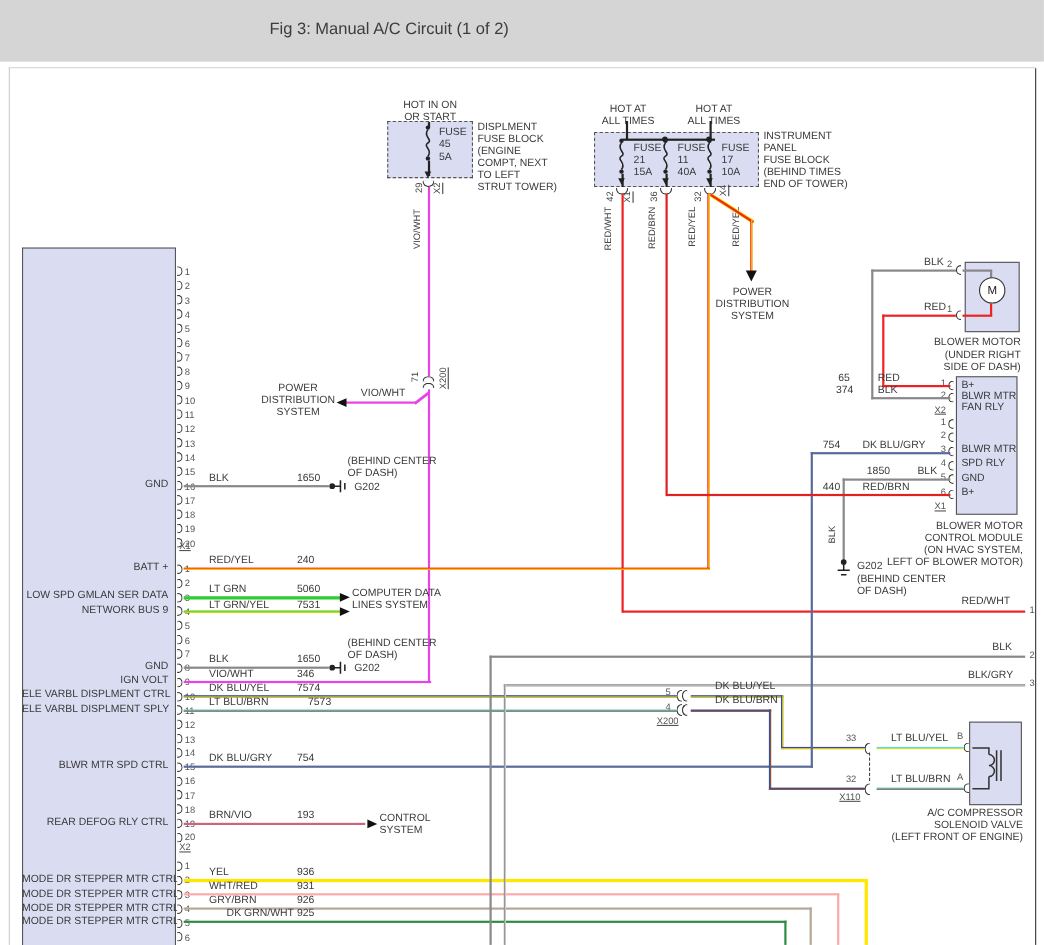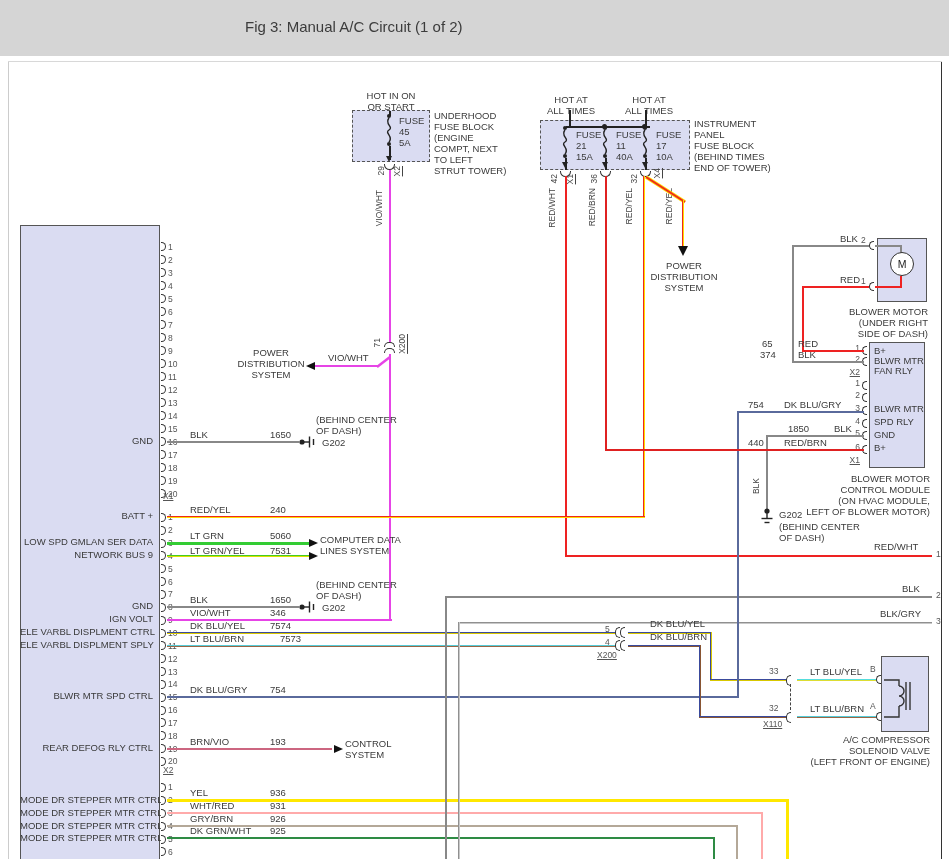--- a/index.html
+++ b/index.html
@@ -281,21 +281,21 @@
 <i class="w" style="left:389px;top:111px;width:2px;height:5px;background:#222"></i>
 <svg class="abs" style="left:381px;top:112px" width="16" height="36" viewBox="0 0 16 36">
     <circle cx="8" cy="4" r="2" fill="#222"></circle>
     <circle cx="8" cy="32" r="2" fill="#222"></circle>
     <path d="M8 6 C3 12 13 15 8 18 C3 21 13 24 8 30" fill="none" stroke="#222" stroke-width="1.4"></path>
   </svg>
 <div class="lbl" style="left:399px;top:115px">FUSE</div>
 <div class="lbl" style="left:399px;top:126px">45</div>
 <div class="lbl" style="left:399px;top:137px">5A</div>
 <div class="cap" style="left:434px;top:110px">
-    <div>UNDERHOOD</div>
+    <div>DISPLMENT</div>
     <div>FUSE BLOCK</div>
     <div>(ENGINE</div>
     <div>COMPT, NEXT</div>
     <div>TO LEFT</div>
     <div>STRUT TOWER)</div>
   </div>
 <i class="w" style="left:389px;top:146px;width:2px;height:14px;background:#222"></i>
 <i class="ar-ds" style="left:386px;top:156px"></i>
 <i class="cup" style="left:384px;top:164px"></i>
 <span class="vt" style="left:376px;top:166px">29</span>
@@ -478,21 +478,21 @@
 <i class="w" style="left:167px;top:825px;width:571px;height:2px;background:#b4a898"></i>
 <i class="w" style="left:736px;top:825px;width:2px;height:34px;background:#b4a898"></i>
 <i class="w" style="left:167px;top:837px;width:548px;height:2px;background:#2e8b44"></i>
 <i class="w" style="left:713px;top:837px;width:2px;height:22px;background:#2e8b44"></i>
 <span class="lbl" style="left:190px;top:787px">YEL</span>
 <span class="lbl" style="left:270px;top:787px">936</span>
 <span class="lbl" style="left:190px;top:800px">WHT/RED</span>
 <span class="lbl" style="left:270px;top:800px">931</span>
 <span class="lbl" style="left:190px;top:813px">GRY/BRN</span>
 <span class="lbl" style="left:270px;top:813px">926</span>
-<span class="lbl" style="left:190px;top:825px">DK GRN/WHT</span>
+<span class="lbl" style="left:206px;top:825px">DK GRN/WHT</span>
 <span class="lbl" style="left:270px;top:825px">925</span>
 
 <i class="w" style="left:566px;top:555px;width:366px;height:2px;background:#ee2222"></i>
 <span class="lbl" style="left:874px;top:541px">RED/WHT</span>
 <span class="sm" style="left:936px;top:549px">1</span>
 <i class="w" style="left:445px;top:596px;width:487px;height:2px;background:#888"></i>
 <i class="w" style="left:445px;top:596px;width:2px;height:263px;background:#888"></i>
 <span class="lbl" style="left:902px;top:583px">BLK</span>
 <span class="sm" style="left:936px;top:590px">2</span>
 <i class="w" style="left:458px;top:622px;width:474px;height:2px;background:#909090;border-bottom:1px solid #c8c8c8"></i>
@@ -617,15 +617,15 @@
     <line x1="5.5" y1="15.5" x2="10.5" y2="15.5" stroke="#222" stroke-width="1.4"></line>
   </svg>
 <div class="lbl" style="left:779px;top:509px">G202</div>
 <div class="cap" style="left:779px;top:521px">
     <div>(BEHIND CENTER</div>
     <div>OF DASH)</div>
   </div>
 <div class="cap right" style="left:740px;top:473px;width:190px">
     <div>BLOWER MOTOR</div>
     <div>CONTROL MODULE</div>
-    <div>(ON HVAC MODULE,</div>
+    <div>(ON HVAC SYSTEM,</div>
     <div>LEFT OF BLOWER MOTOR)</div>
   </div>
 
 </body></html>

